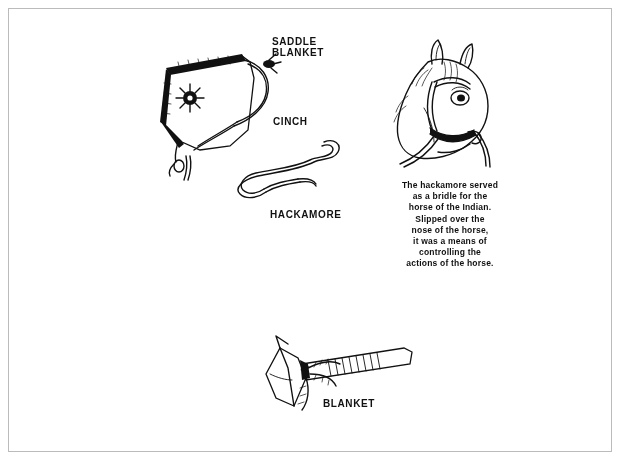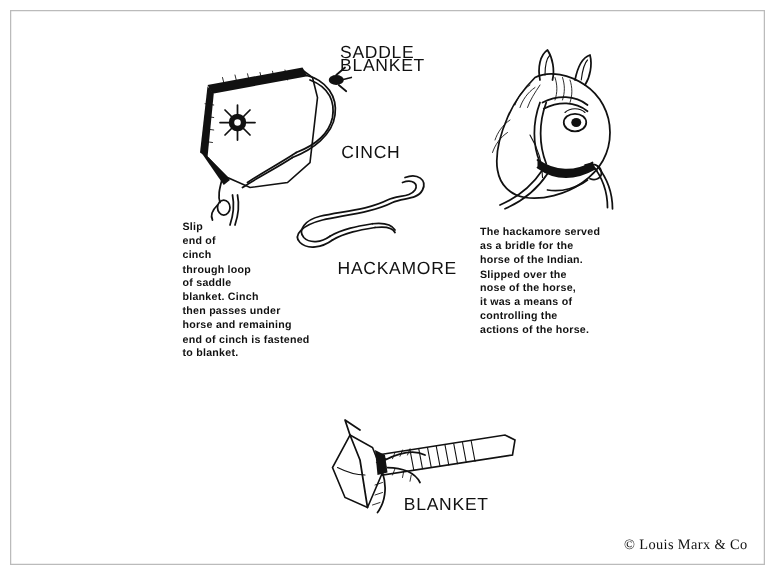--- a/index.html
+++ b/index.html
@@ -21,22 +21,22 @@
     top: 8px;
     width: 604px;
     height: 444px;
     border: 1px solid #bbbbbb;
     box-sizing: border-box;
     pointer-events: none;
   }
   .label {
     position: absolute;
     font-family: "Liberation Sans", sans-serif;
-    font-weight: normal;
-    font-size: 14px;
+    font-weight: bold;
+    font-size: 10px;
     letter-spacing: 0.6px;
     color: #111111;
     line-height: 11px;
     white-space: pre;
   }
   .caption {
     position: absolute;
     font-family: "Liberation Sans", sans-serif;
     font-weight: bold;
     font-size: 8.5px;
@@ -234,35 +234,24 @@
 
   <div class="label" style="left:272px; top:36px;">SADDLE
 BLANKET</div>
 
   <div class="label" style="left:273px; top:116px;">CINCH</div>
 
   <div class="label" style="left:270px; top:209px;text-align:right;">HACKAMORE</div>
 
   <div class="label" style="left:323px; top:398px;">BLANKET</div>
 
-  <div class="caption" style="left:146px; top:176px; width:140px;">Slip
-end of
-cinch
-through loop
-of saddle
-blanket.  Cinch
-then passes under
-horse and remaining
-end of cinch is fastened
-to blanket.</div>
-
-  <div class="caption" style="left:384px; top:180px; width:132px;">The hackamore served
+
+  <div class="caption" style="left:384px; top:180px; width:132px;text-align:center;">The hackamore served
 as a bridle for the
 horse of the Indian.
 Slipped over the
 nose of the horse,
 it was a means of
 controlling the
 actions of the horse.</div>
 
-  <div class="credit">© Louis Marx &amp; Co</div>
 
 </div>
 
 </body></html>

